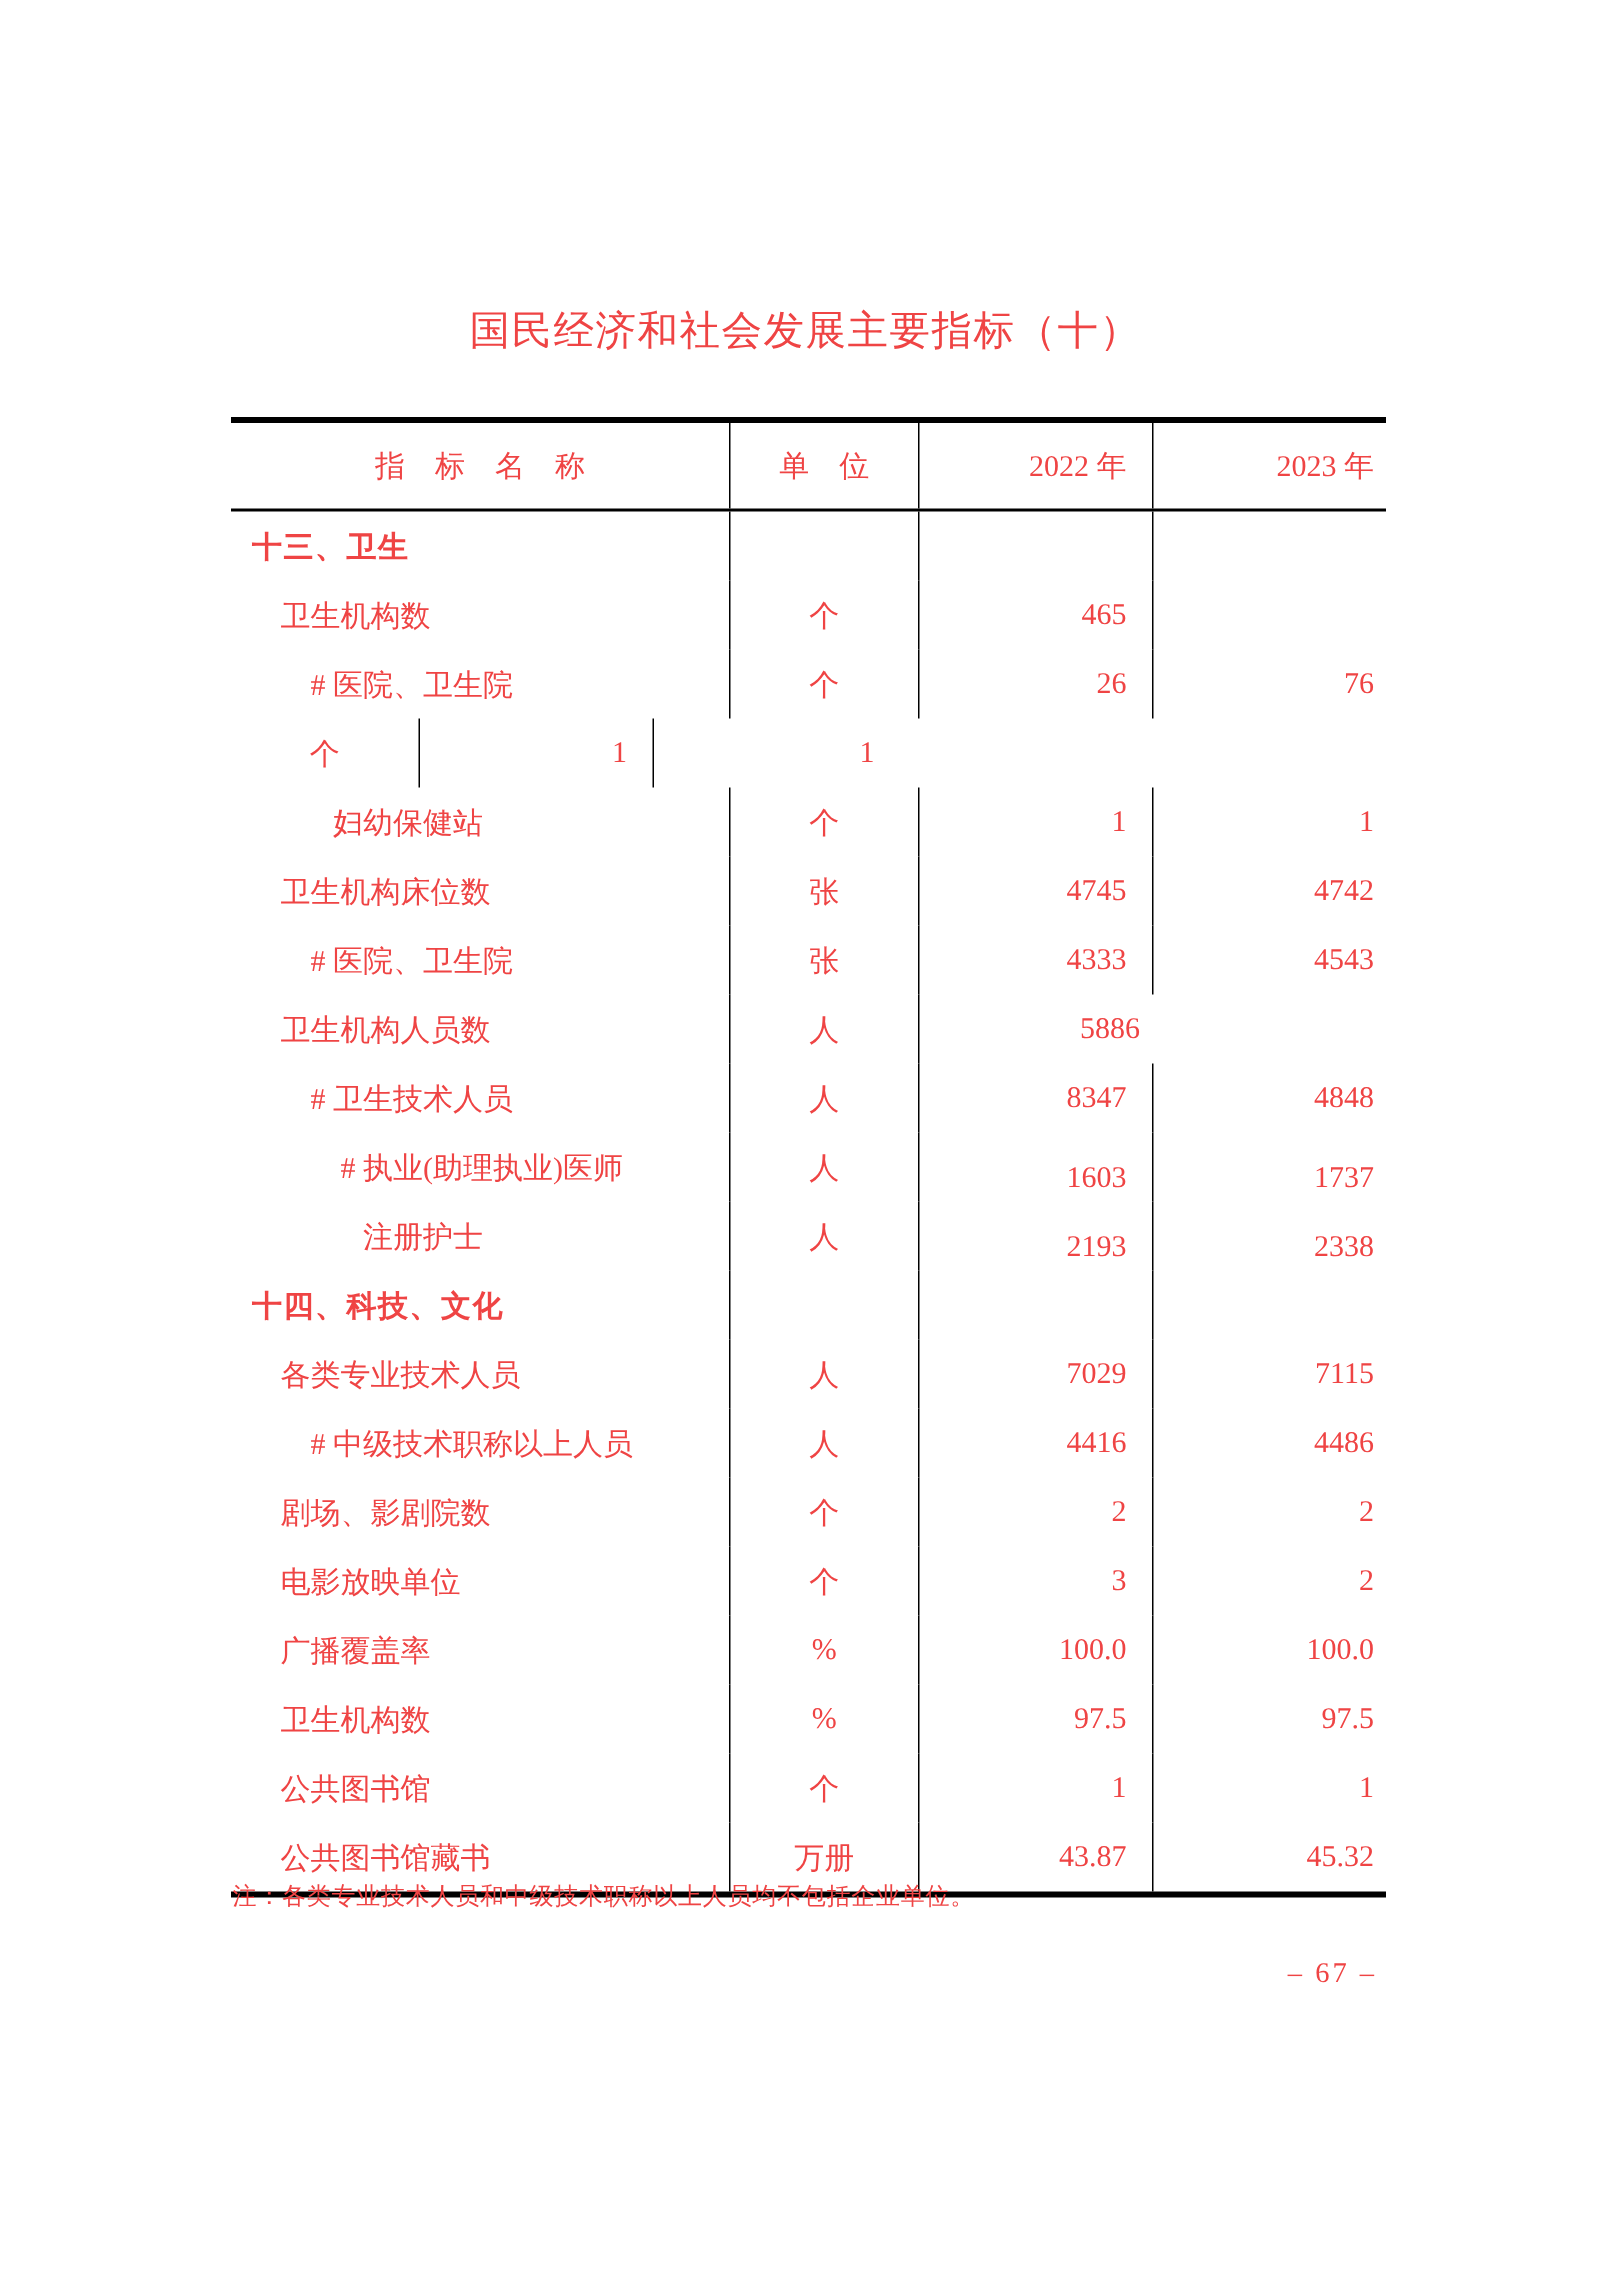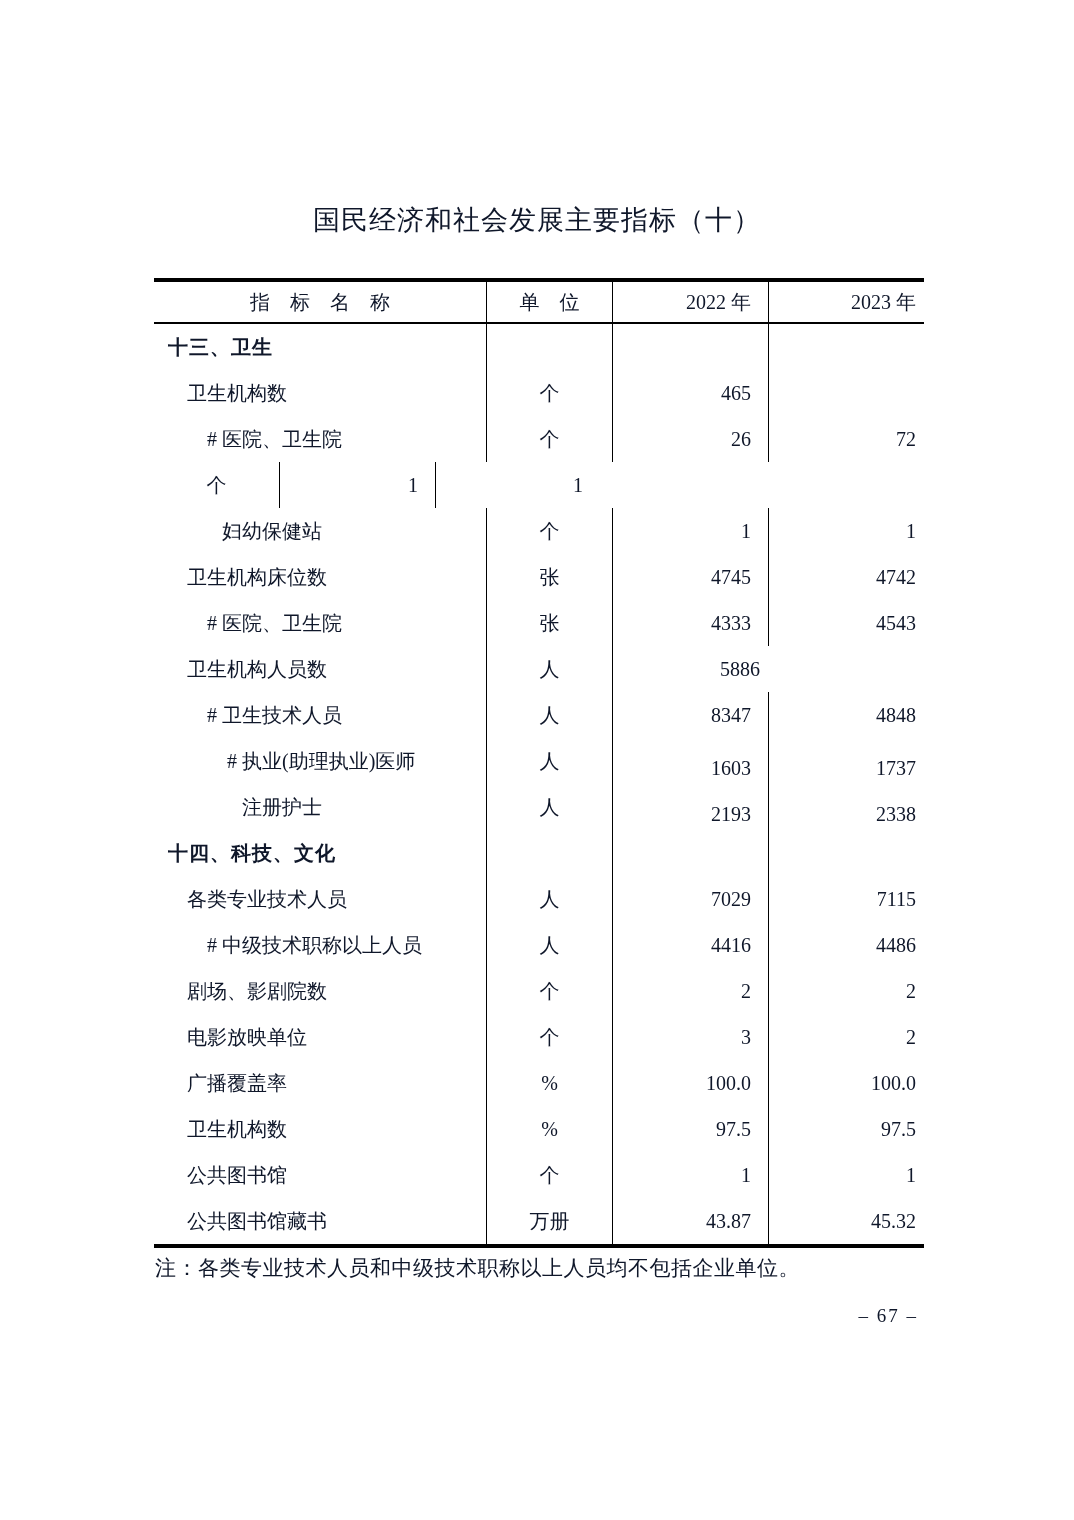--- a/index.html
+++ b/index.html
@@ -1,21 +1,21 @@
 <!DOCTYPE html>
 <html><head>
 <meta charset="utf-8">
 <style>
   html, body { margin: 0; padding: 0; background: #ffffff; }
   .page {
     position: relative;
     width: 1074px;
     height: 1520px;
     background: #ffffff;
-    color: #0f172a;
+    color: #ef4444;
     font-family: "Liberation Serif", "DejaVu Serif", serif;
     overflow: hidden;
   }
   .title {
     position: absolute;
     top: 203px;
     left: 0;
     width: 100%;
     margin: 0;
     text-align: center;
@@ -28,21 +28,21 @@
     position: absolute;
     left: 154px;
     top: 278px;
     width: 770px;
     box-sizing: border-box;
     border-top: 4px solid #000;
     border-bottom: 4px solid #000;
   }
   .thead {
     display: flex;
-    height: 42px;
+    height: 59px;
     box-sizing: border-box;
     border-bottom: 2px solid #000;
   }
   .th {
     display: flex;
     align-items: center;
     justify-content: center;
     box-sizing: border-box;
     font-size: 20px;
     height: 100%;
@@ -68,21 +68,21 @@
   .ind0 { padding-left: 14px; }
   .ind1 { padding-left: 33px; }
   .ind2 { padding-left: 53px; }
   .ind3 { padding-left: 68px; }
   .ind4 { padding-left: 73px; }
   .ind5 { padding-left: 88px; }
   .note {
     position: absolute;
     left: 155px;
     top: 1254px;
-    font-size: 21px;
+    font-size: 16px;
     letter-spacing: 0.5px;
   }
   .pagenum {
     position: absolute;
     top: 1305px;
     right: 156px;
     font-size: 19px;
     letter-spacing: 2px;
   }
 </style>
@@ -130,21 +130,21 @@
           <div class="td c1 ind2">
             <span># 医院、卫生院</span>
           </div>
           <div class="td c2">
             <span>个</span>
           </div>
           <div class="td c3">
             <span>26</span>
           </div>
           <div class="td c4">
-            <span>72</span>
+            <span>76</span>
           </div>
         </div>
         <div class="tr">
           <div class="td c2">
             <span>个</span>
           </div>
           <div class="td c3">
             <span>1</span>
           </div>
           <div class="td c4">

